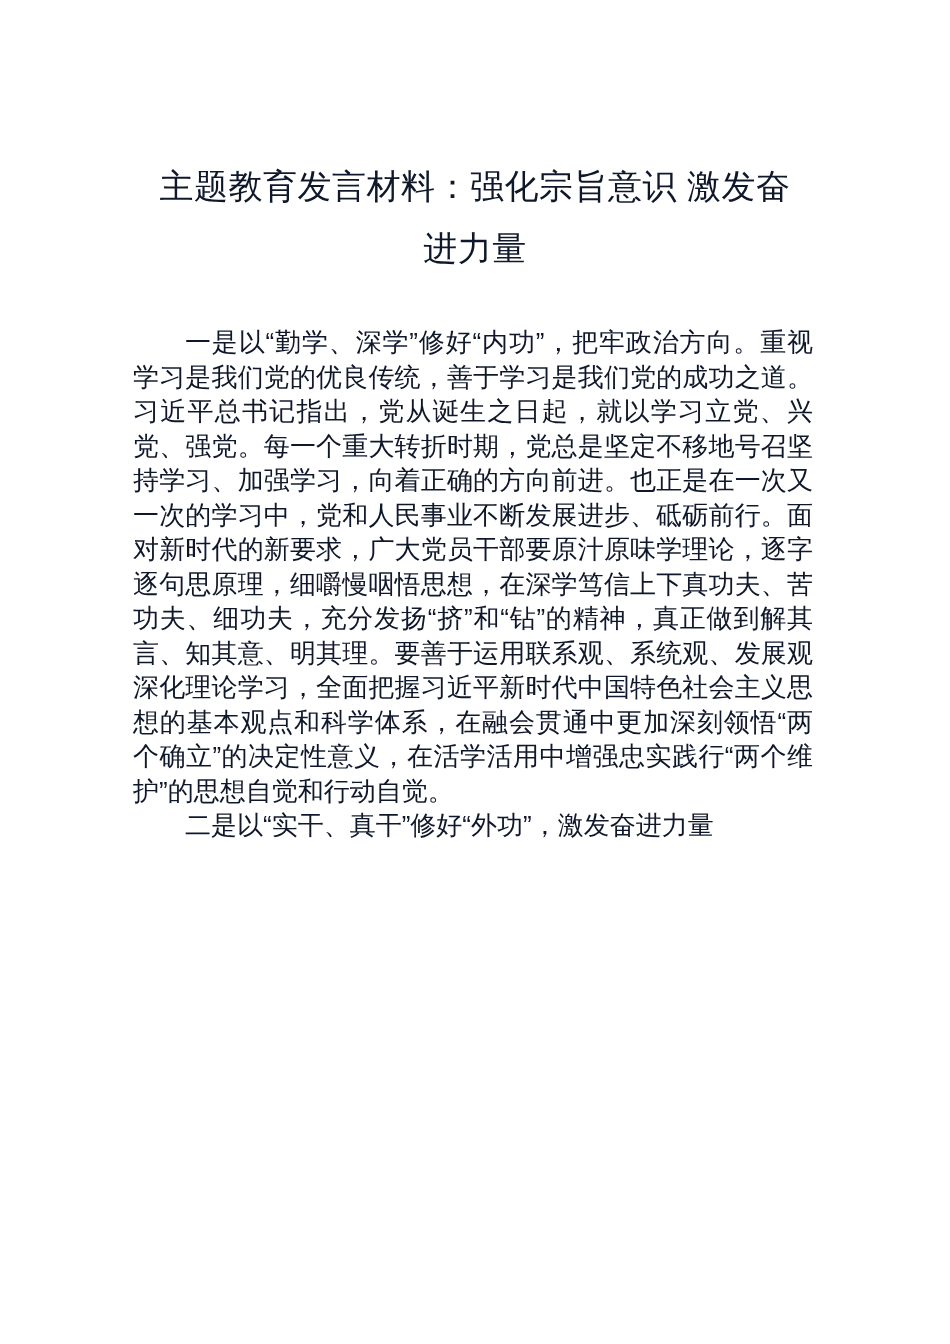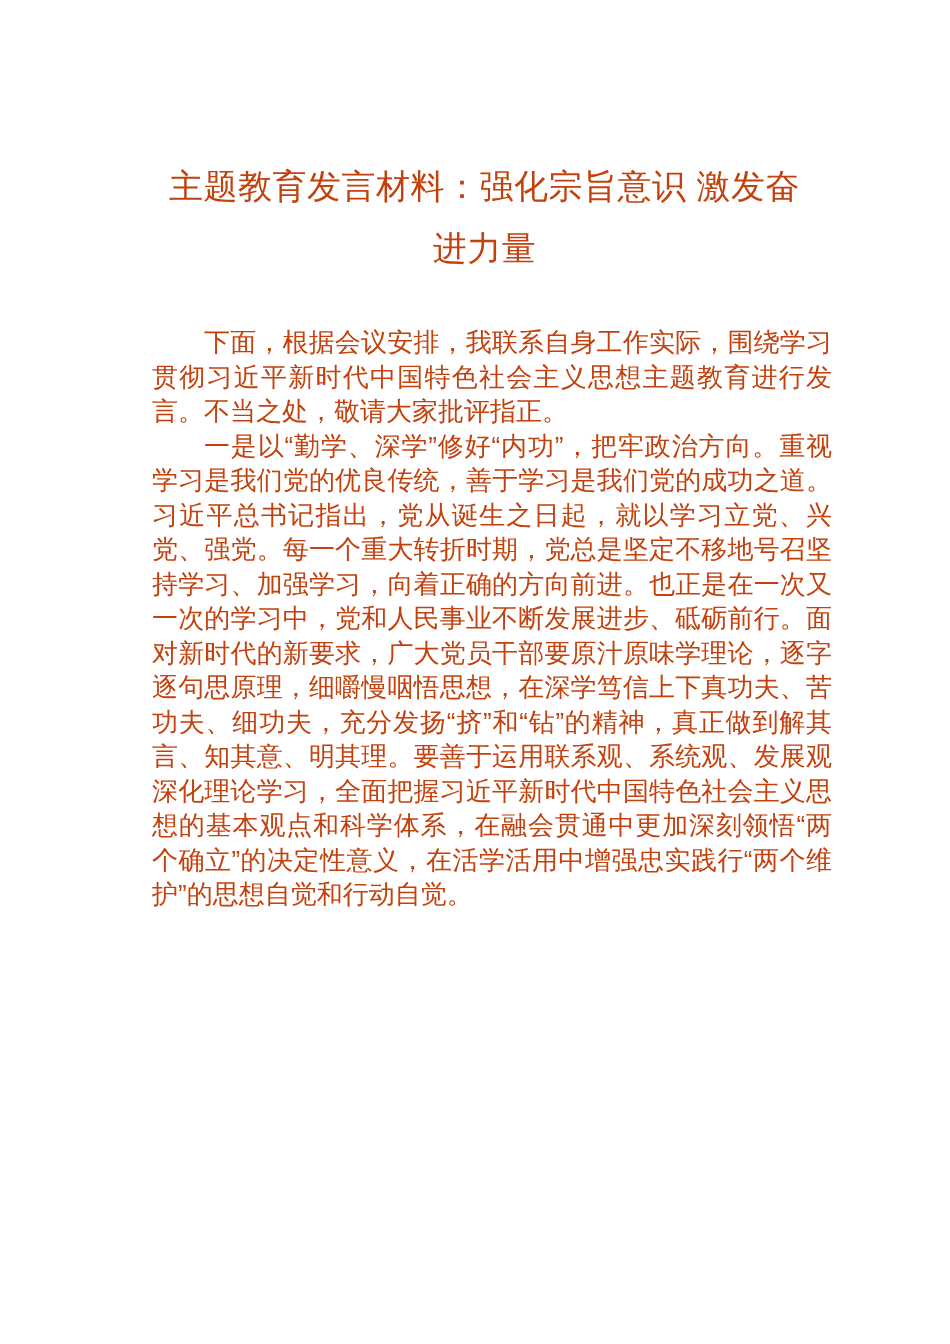--- a/index.html
+++ b/index.html
@@ -5,26 +5,25 @@
   html, body {
     margin: 0;
     padding: 0;
     background: #ffffff;
   }
   .page {
     position: relative;
     width: 950px;
     height: 1344px;
     background: #ffffff;
-    color: #c2410c;
+    color: #0f172a;
     font-family: "Liberation Sans", "DejaVu Sans", sans-serif;
     box-sizing: border-box;
     padding-top: 155px;
     overflow: hidden;
-    padding-left: 19px;
   }
   .doc-title {
     margin: 0 auto 46px auto;
     width: 650px;
     text-align: center;
     font-size: 34px;
     font-weight: 400;
     line-height: 62px;
     letter-spacing: 0.5px;
     word-break: break-word;
@@ -46,18 +45,18 @@
     font-weight: 400;
   }
 </style>
 </head>
 <body>
 
 <div class="page">
   <h1 class="doc-title">主题教育发言材料：强化宗旨意识 激发奋进力量</h1>
 
   <div class="doc-body">
-    <p class="para"><b class="lead"></b><span>下面，根据会议安排，我联系自身工作实际，围绕学习贯彻习近平新时代中国特色社会主义思想主题教育进行发言。不当之处，敬请大家批评指正。</span></p>
 
     <p class="para"><b class="lead">一是以“勤学、深学”修好“内功”，把牢政治方向。</b><span>重视学习是我们党的优良传统，善于学习是我们党的成功之道。习近平总书记指出，党从诞生之日起，就以学习立党、兴党、强党。每一个重大转折时期，党总是坚定不移地号召坚持学习、加强学习，向着正确的方向前进。也正是在一次又一次的学习中，党和人民事业不断发展进步、砥砺前行。面对新时代的新要求，广大党员干部要原汁原味学理论，逐字逐句思原理，细嚼慢咽悟思想，在深学笃信上下真功夫、苦功夫、细功夫，充分发扬“挤”和“钻”的精神，真正做到解其言、知其意、明其理。要善于运用联系观、系统观、发展观深化理论学习，全面把握习近平新时代中国特色社会主义思想的基本观点和科学体系，在融会贯通中更加深刻领悟“两个确立”的决定性意义，在活学活用中增强忠实践行“两个维护”的思想自觉和行动自觉。</span></p>
 
+    <p class="para"><b class="lead">二是以“实干、真干”修好“外功”，激发奋进力量</b><span></span></p>
   </div>
 </div>
 
 </body></html>

